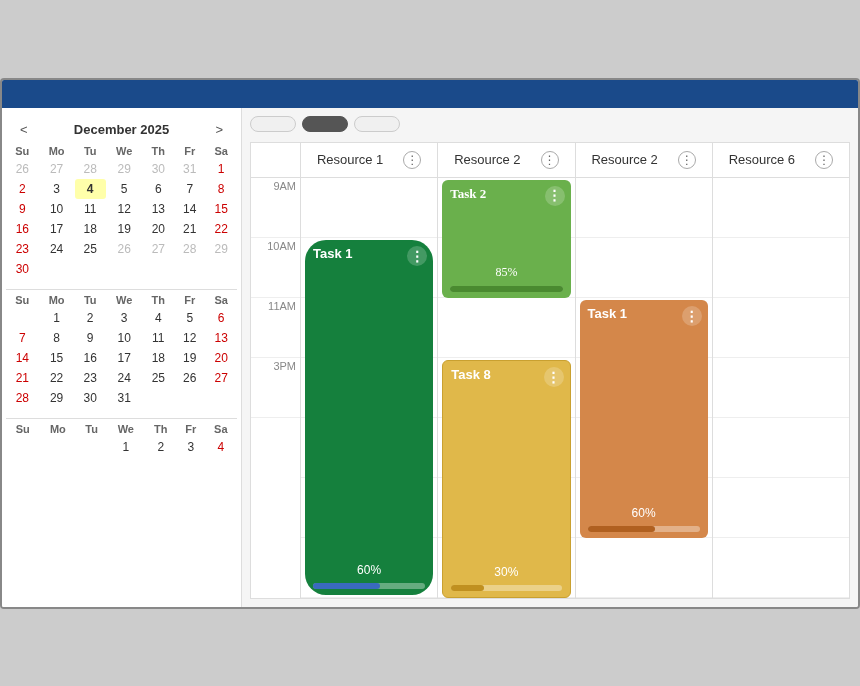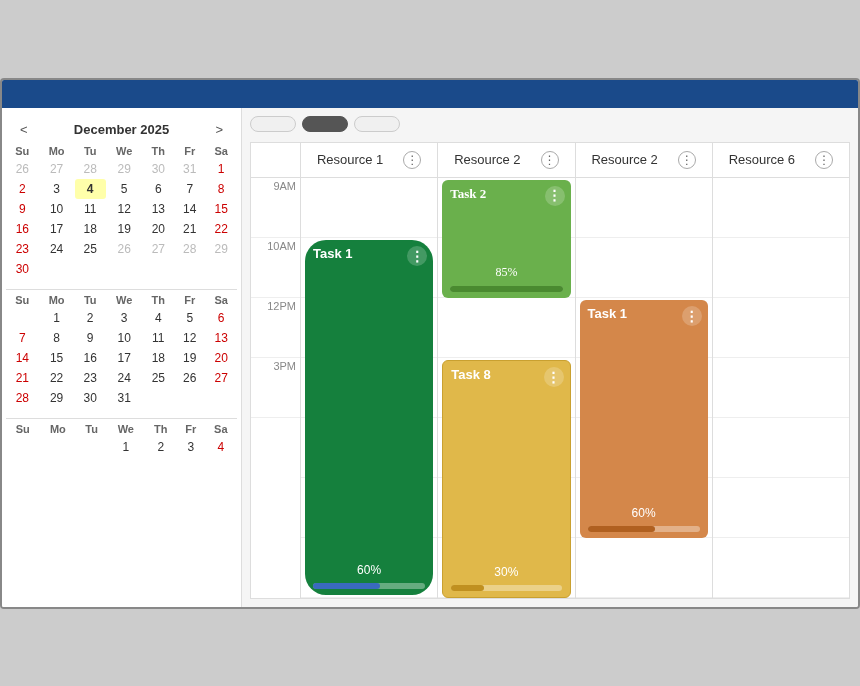--- a/index.html
+++ b/index.html
@@ -277,21 +277,21 @@
         <div class="sch-body">
 
           <div class="time-col">
             <div class="time-slot">
                 <span>9<span class="ampm">AM</span></span>
               </div>
             <div class="time-slot">
                 <span>10<span class="ampm">AM</span></span>
               </div>
             <div class="time-slot">
-                <span>12<span class="ampm">PM</span></span>
+                <span>11<span class="ampm">AM</span></span>
               </div>
             <div class="time-slot">
                 <span>3<span class="ampm">PM</span></span>
               </div>
           </div>
 
           <div class="resource-cols">
 
             <div class="resource-col" style="position:relative;">
               <div class="time-row"></div>

